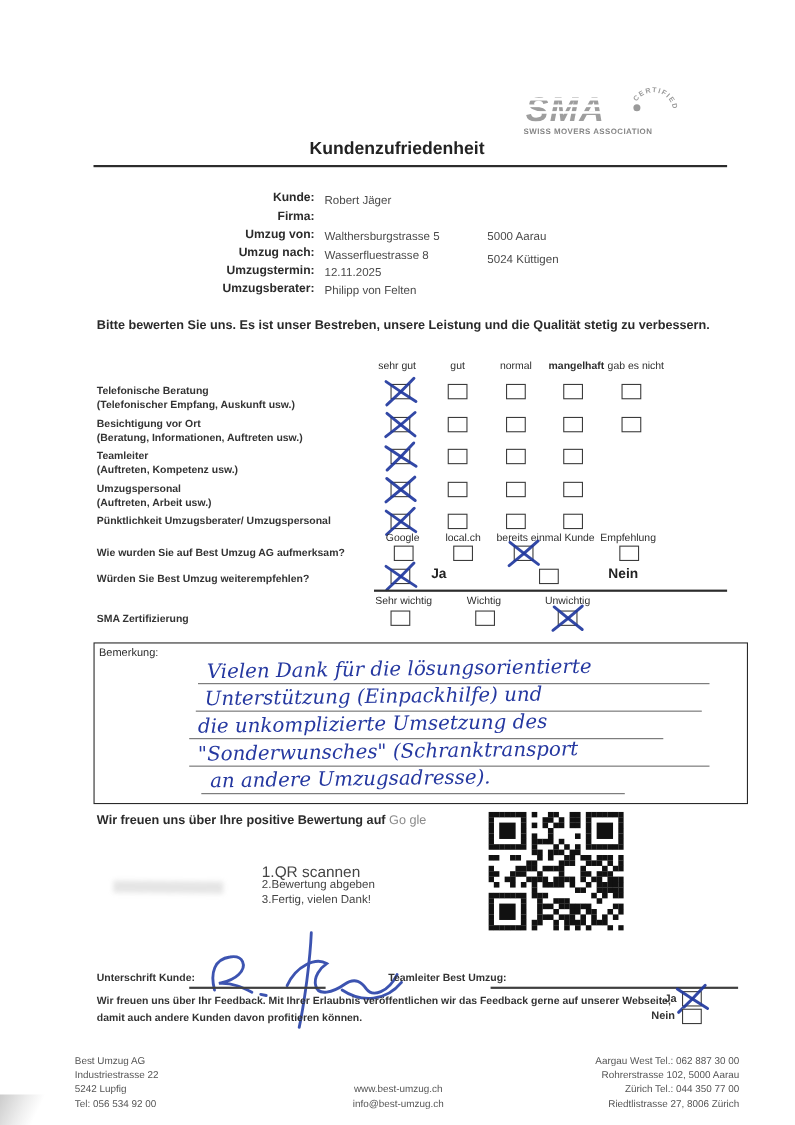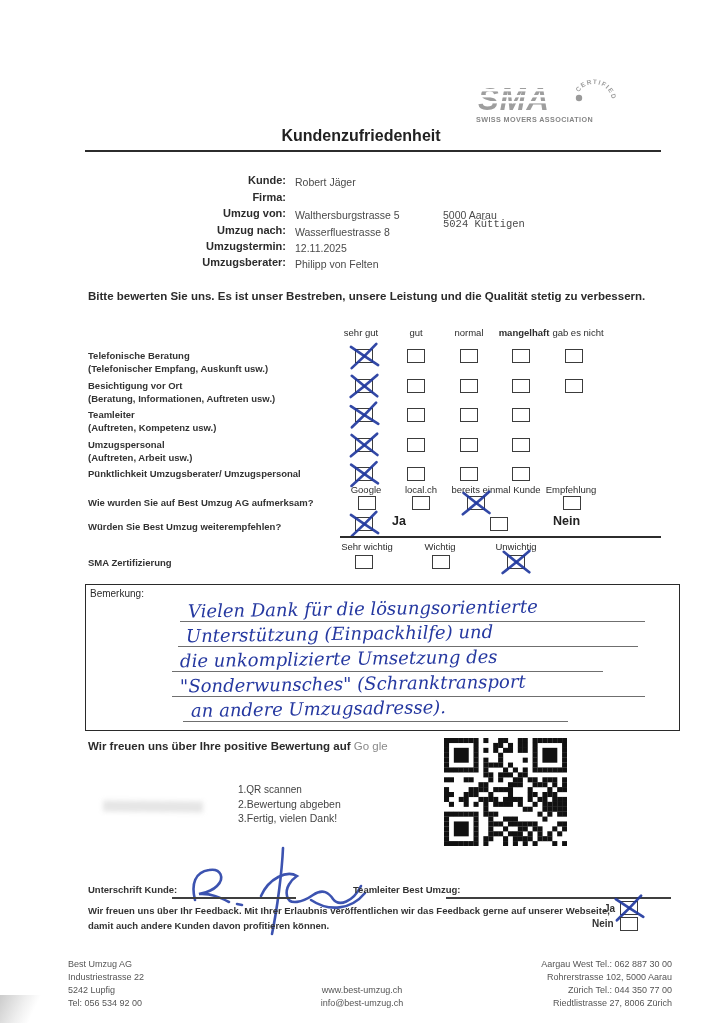--- a/index.html
+++ b/index.html
@@ -46,21 +46,21 @@
   <div id="customerFields">
       <div class="field-label" style="top: 174px;">Kunde:</div>
       <div class="field-value" style="left: 295px; top: 176px;">Robert Jäger</div>
       <div class="field-label" style="top: 191px;">Firma:</div>
       <div class="field-value" style="left: 295px; top: 193px;"></div>
       <div class="field-label" style="top: 207px;">Umzug von:</div>
       <div class="field-value" style="left: 295px; top: 209px;">Walthersburgstrasse 5</div>
       <div class="field-value" style="left: 443px; top: 209px;">5000 Aarau</div>
       <div class="field-label" style="top: 224px;">Umzug nach:</div>
       <div class="field-value" style="left: 295px; top: 226px;">Wasserfluestrasse 8</div>
-      <div class="field-value" style="left: 443px; top: 218px; font-family: Liberation Mono, monospace;">5024 Küttigen</div>
+      <div class="field-value" style="left: 443px; top: 230px;">5024 Küttigen</div>
       <div class="field-label" style="top: 240px;">Umzugstermin:</div>
       <div class="field-value" style="left: 295px; top: 242px;">12.11.2025</div>
       <div class="field-label" style="top: 256px;">Umzugsberater:</div>
       <div class="field-value" style="left: 295px; top: 258px;">Philipp von Felten</div>
     </div>
 
   <div class="abs" style="left:88px;top:290px;font-size:11.5px;font-weight:bold;color:#2b2b2b;">Bitte bewerten Sie uns. Es ist unser Bestreben, unsere Leistung und die Qualität stetig zu verbessern.</div>
 
   <div id="ratings">
       <div class="hdr-col" style="left: 361px; top: 327px;">sehr gut</div>
@@ -179,21 +179,21 @@
       <div class="hand" style="left: 180px; top: 673px;">"Sonderwunsches" (Schranktransport</div>
       <div class="uline" style="left: 183px; top: 721px; width: 385px;"></div>
       <div class="hand" style="left: 191px; top: 698px;">an andere Umzugsadresse).</div>
     </div>
 
   <div class="abs" style="left:88px;top:740px;font-size:11.5px;">
     <span class="bold" style="color:#2b2b2b;">Wir freuen uns über Ihre positive Bewertung auf</span>
     <span style="color:#8a8a8a;">Go gle</span>
   </div>
   <div id="reviewSteps">
-      <div class="abs" style="left: 238px; top: 784px; font-size: 10px; color: rgb(68, 68, 68);">1.QR scannen</div>
+      <div class="abs" style="left: 238px; top: 784px; font-size: 14px; color: rgb(68, 68, 68);">1.QR scannen</div>
       <div class="abs" style="left: 238px; top: 798px; font-size: 10.5px; color: rgb(68, 68, 68);">2.Bewertung abgeben</div>
       <div class="abs" style="left: 238px; top: 812px; font-size: 10.5px; color: rgb(68, 68, 68);">3.Fertig, vielen Dank!</div>
     </div>
   <div class="abs" style="left:103px;top:801px;width:100px;height:11px;background:rgba(125,125,125,.2);filter:blur(2.5px);transform:rotate(.6deg);"></div>
   <svg id="qr" class="abs" style="left:444px;top:738px;" width="123" height="108" viewBox="0 0 123 108">
       <rect x="0.00" y="0.00" width="5.07" height="5.06" fill="#111"></rect>
       <rect x="0.00" y="29.45" width="5.07" height="5.06" fill="#111"></rect>
       <rect x="4.92" y="0.00" width="5.07" height="5.06" fill="#111"></rect>
       <rect x="4.92" y="29.45" width="5.07" height="5.06" fill="#111"></rect>
       <rect x="9.84" y="0.00" width="5.07" height="5.06" fill="#111"></rect>

